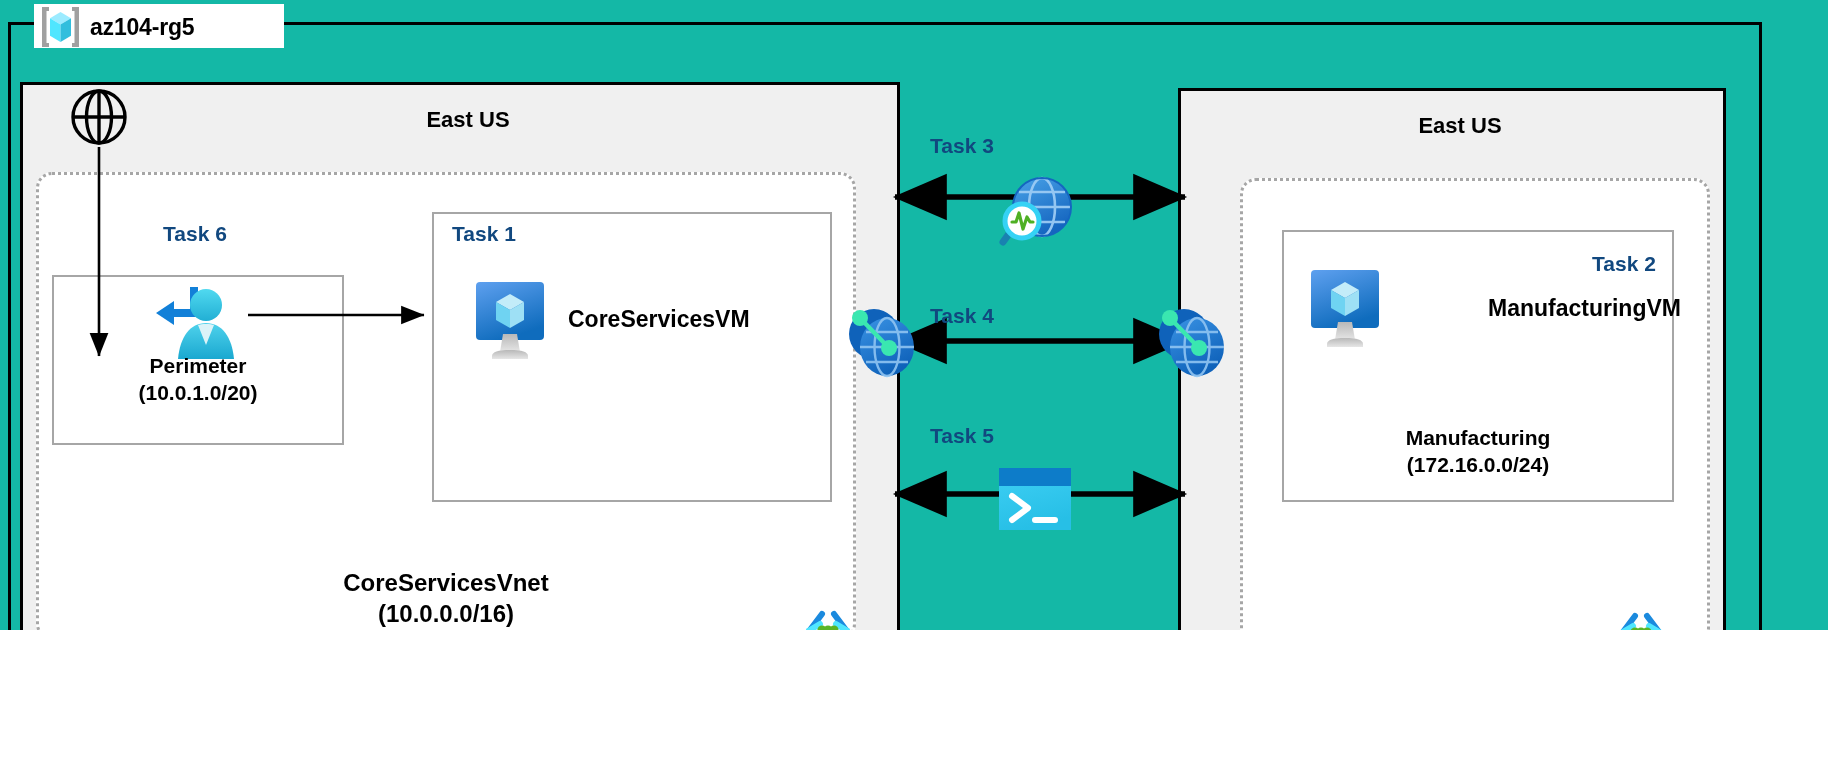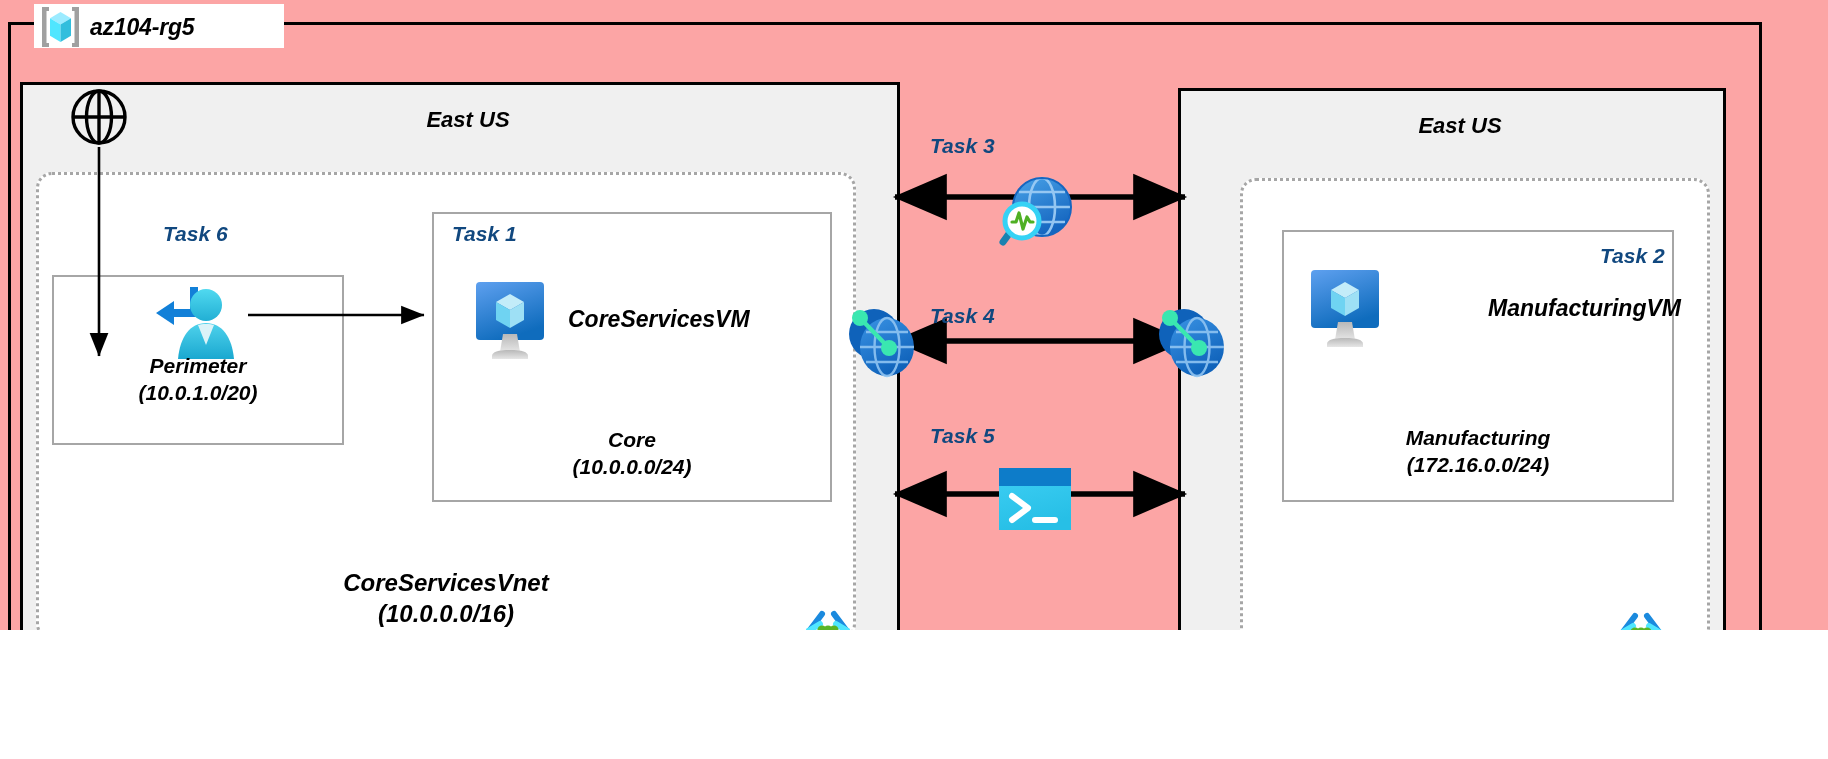--- a/index.html
+++ b/index.html
@@ -10,22 +10,21 @@
   }
   body {
     font-family: "Liberation Sans", "DejaVu Sans", sans-serif;
     color: #000000;
   }
   #stage {
     position: relative;
     width: 1828px;
     height: 630px;
     overflow: hidden;
-    background: #fca5a5;
-    font-style: italic;
+    background: #14b8a6;
   }
   .abs { position: absolute; }
 
   
   #rg-frame {
     left: 8px; top: 22px;
     width: 1754px; height: 704px;
     border: 3px solid #000000;
     box-sizing: border-box;
     background: transparent;
@@ -246,44 +245,40 @@
       <rect x="6" y="2" width="68" height="58" rx="4" fill="url(#vmScreenA)"></rect>
       <path d="M33 54 L47 54 L50 72 L30 72 Z" fill="url(#vmStandA)"></path>
       <path d="M22 76 C22 72 28 70 40 70 C52 70 58 72 58 76 L58 79 L22 79 Z" fill="url(#vmStandA)"></path>
 
       <path d="M40 14 L54 22 L40 30 L26 22 Z" fill="#c3ecf9"></path>
       <path d="M26 22 L40 30 L40 48 L26 40 Z" fill="#6fd3f2"></path>
       <path d="M54 22 L54 40 L40 48 L40 30 Z" fill="#9ee0f5"></path>
     </svg>
   </div>
   <div class="vm-label" style="left:568px; top:306px;">CoreServicesVM</div>
-  <div class="subnet-caption" style="left:432px; top:426px; width:400px;">
-    <span>Core</span><br>
-    <span>(10.0.0.0/24)</span>
-  </div>
 
   <div class="abs region-panel" id="region-right">
     <div class="region-title">East US</div>
   </div>
 
   <div class="abs vnet" id="vnet-mfg"></div>
   <div class="icon" style="left:1613px; top:610px;">
     <svg width="56" height="44" viewBox="0 0 56 44">
       <path d="M22 6 L10 22 L22 38" fill="none" stroke="#1b8ade" stroke-width="6" stroke-linecap="round"></path>
       <path d="M20 16 L10 22 L20 38" fill="none" stroke="#50e6ff" stroke-width="6" stroke-linecap="round"></path>
       <path d="M34 6 L46 22 L34 38" fill="none" stroke="#1b8ade" stroke-width="6" stroke-linecap="round"></path>
       <path d="M36 16 L46 22 L36 38" fill="none" stroke="#50e6ff" stroke-width="6" stroke-linecap="round"></path>
       <circle cx="22" cy="22" r="4.6" fill="#5bb526"></circle>
       <circle cx="28" cy="22" r="4.6" fill="#5bb526"></circle>
       <circle cx="34" cy="22" r="4.6" fill="#5bb526"></circle>
     </svg>
   </div>
 
   <div class="abs subnet" id="subnet-mfg"></div>
-  <div class="task-label" style="left:1592px; top:244px;margin-left:8px;">Task 2</div>
+  <div class="task-label" style="left:1592px; top:252px;">Task 2</div>
   <div class="icon" style="left:1305px; top:268px;">
     <svg width="80" height="82" viewBox="0 0 80 82">
       <defs>
         <linearGradient id="vmScreenB" x1="0" y1="0" x2="0.4" y2="1">
           <stop offset="0%" stop-color="#5ea0ef"></stop>
           <stop offset="100%" stop-color="#0f6cbd"></stop>
         </linearGradient>
         <linearGradient id="vmStandB" x1="0" y1="0" x2="0" y2="1">
           <stop offset="0%" stop-color="#b8b8b8"></stop>
           <stop offset="100%" stop-color="#e6e6e6"></stop>

